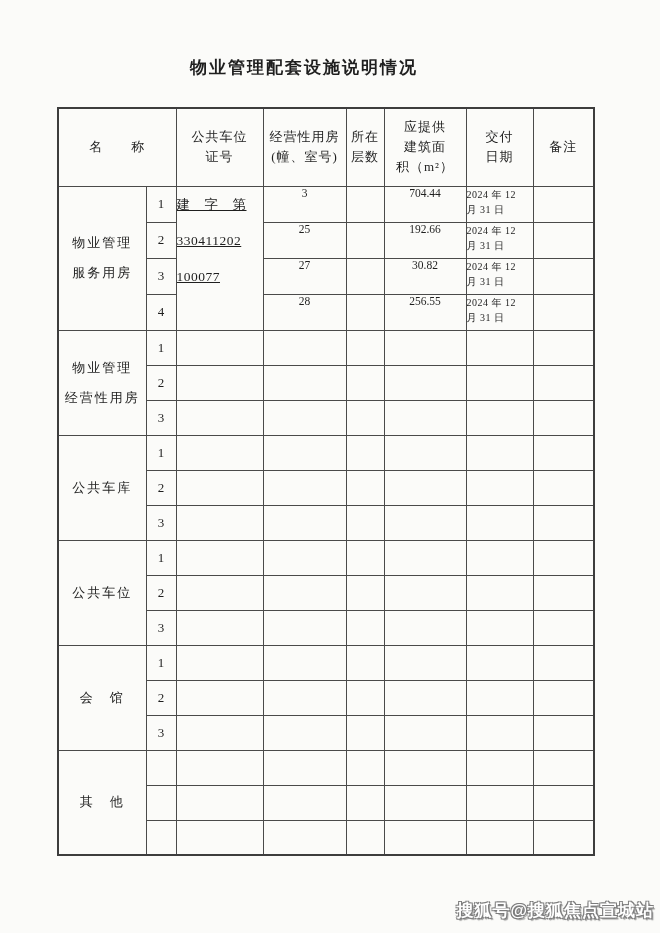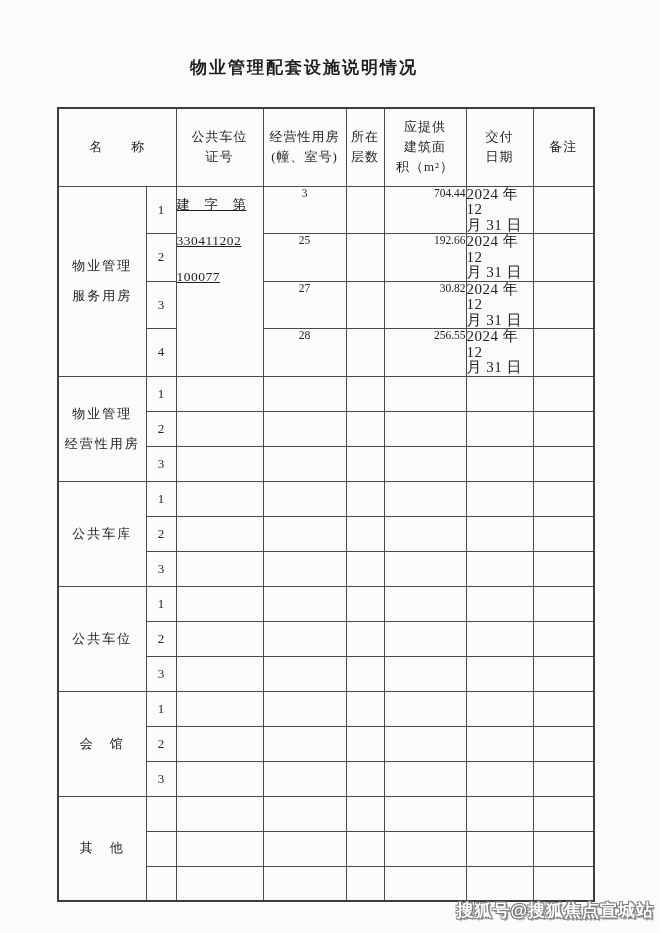--- a/index.html
+++ b/index.html
@@ -47,26 +47,26 @@
     font-size:13.5px;line-height:36px;
     padding:1px 2px 0 8px;
     white-space:pre-line;letter-spacing:0.5px;text-decoration:underline;
   }
   .c-loc{
     text-align:center;vertical-align:top;
     font-size:11.5px;padding-top:2px;
   }
   .c-floor{vertical-align:top;}
   .c-area{
-    text-align:right;vertical-align:top;
+    text-align:center;vertical-align:top;
     font-size:11.5px;padding:2px 0 0 7px;
   }
   .c-date{
     text-align:left;vertical-align:top;
-    font-size:15px;line-height:15.5px;
+    font-size:10px;line-height:15.5px;
     padding:1px 2px 0 6px;white-space:pre-line;
     letter-spacing:0.5px;
     margin-left:16px;
   }
   .c-remark{vertical-align:top;}
   .watermark{
     position:absolute;right:6px;top:899px;
     font-family:"Liberation Sans","DejaVu Sans",sans-serif;
     font-size:17px;font-weight:bold;letter-spacing:1px;
     color:#ffffff;

